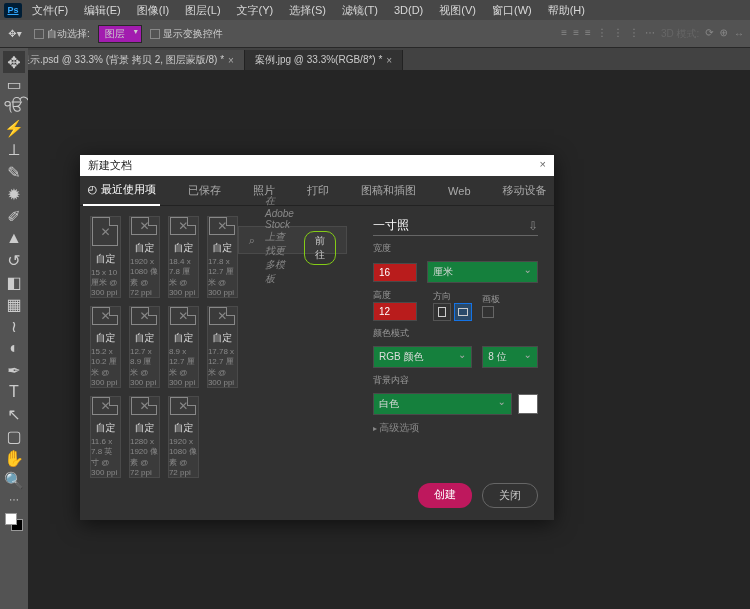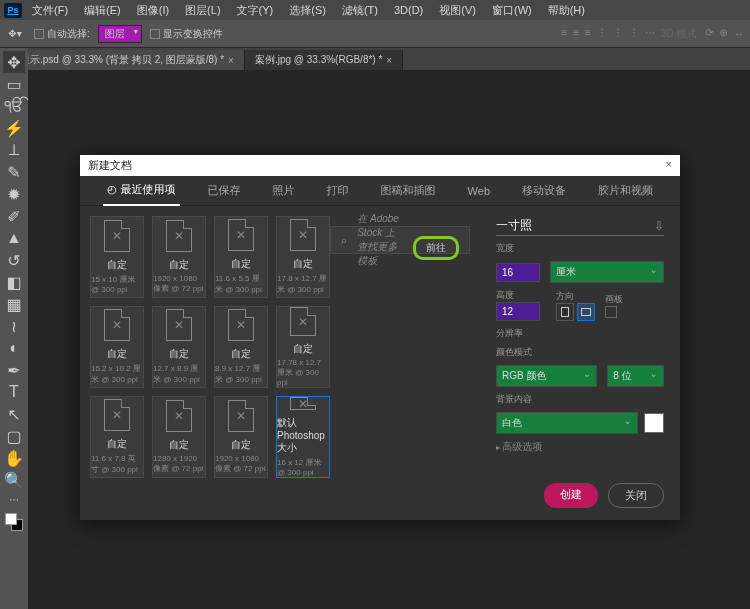--- a/index.html
+++ b/index.html
@@ -17,48 +17,48 @@
   .tab.inactive { background: #494949; }
   .tab .close-x { color: #aaa; font-size: 10px; }
   .workspace { position: absolute; left: 28px; right: 0; top: 70px; bottom: 0; background: #252525; }
   .toolbox { position: absolute; left: 0; top: 48px; width: 28px; bottom: 0; background: #535353; display: flex; flex-direction: column; align-items: center; padding-top: 3px; gap: 0; }
   .tool { width: 22px; height: 22px; display: flex; align-items: center; justify-content: center; color: #ccc; cursor: pointer; }
   .tool.active { background: #3a3a3a; }
   .tool.small { height: 16px; font-size: 10px; }
   .color-swatch { width: 18px; height: 18px; position: relative; margin-top: 6px; }
   .color-swatch .fg { width: 12px; height: 12px; background: #fff; border: 1px solid #999; position: absolute; left: 0; top: 0; }
   .color-swatch .bg { width: 12px; height: 12px; background: #000; border: 1px solid #999; position: absolute; right: 0; bottom: 0; }
-  .modal { position: absolute; left: 80px; top: 155px; width: 600px; height: 365px; background: #323232; box-shadow: 0 4px 20px rgba(0,0,0,0.6); display: flex; flex-direction: column; }
+  .modal { position: absolute; left: 80px; top: 155px; width: 474px; height: 365px; background: #323232; box-shadow: 0 4px 20px rgba(0,0,0,0.6); display: flex; flex-direction: column; }
   .modal-title { background: #fff; color: #222; font-size: 11px; padding: 3px 8px; display: flex; justify-content: space-between; }
   .modal-title .close { color: #666; cursor: pointer; }
   .modal-tabs { height: 30px; display: flex; align-items: center; justify-content: center; gap: 24px; border-bottom: 1px solid #222; }
   .modal-tab { color: #aaa; font-size: 11px; cursor: pointer; padding: 7px 4px; display: flex; align-items: center; gap: 4px; }
   .modal-tab.active { color: #fff; border-bottom: 2px solid #fff; }
   .modal-body { flex: 1; display: flex; }
   .preset-grid { width: 400px; padding: 10px; display: flex; flex-direction: row; justify-content: flex-end; }
   .presets { display: grid; grid-template-columns: repeat(4, 1fr); grid-template-rows: repeat(3, 82px); gap: 8px; }
   .preset { background: #3b3b3b; border: 1px solid #4a4a4a; display: flex; flex-direction: column; align-items: center; justify-content: center; cursor: pointer; }
   .preset.selected { border: 1px solid #1473e6; background: #393939; }
   .preset-icon { width: 26px; height: 32px; border: 1px solid #888; position: relative; margin-bottom: 6px; }
   .preset-icon:before { content: ""; position: absolute; right: -1px; top: -1px; width: 8px; height: 8px; background: #3b3b3b; border-left: 1px solid #888; border-bottom: 1px solid #888; }
   .preset-icon:after { content: "✕"; position: absolute; left: 50%; top: 50%; transform: translate(-50%,-50%); color: #888; font-size: 12px; }
   .preset-name { color: #ddd; font-size: 10px; }
   .preset-sub { color: #888; font-size: 8px; margin-top: 2px; }
   .search-row { margin-top: 10px; height: 28px; background: #3b3b3b; border: 1px solid #4a4a4a; display: flex; align-items: center; padding: 0 10px; gap: 10px; }
   .search-row .sicon { color: #888; font-size: 11px; }
   .search-row .stext { color: #888; font-size: 10px; flex: 1; font-style: italic; }
-  .go-btn { border: 3px solid #84cc16; border-radius: 10px; padding: 2px 10px; font-size: 10px; color: #ccc; cursor: pointer; margin-top: 16px; }
+  .go-btn { border: 1px solid #84cc16; border-radius: 10px; padding: 2px 10px; font-size: 10px; color: #ccc; cursor: pointer; margin-top: 16px; }
   .detail-panel { flex: 1; padding: 12px 16px; display: flex; flex-direction: column; gap: 6px; color: #ccc; font-size: 10px; }
   .detail-panel .section-title { color: #999; font-size: 10px; }
   .name-row { display: flex; align-items: center; border-bottom: 1px solid #666; padding-bottom: 2px; }
   .name-field { flex: 1; font-size: 12px; color: #fff; background: transparent; border: none; outline: none; font-family: "KaiTi","STKaiti",serif; }
   .save-icon { color: #888; font-size: 12px; }
   .field-row { display: flex; gap: 10px; align-items: center; }
   .lbl { color: #999; font-size: 9px; min-width: 28px; }
-  .num-input { width: 44px; background: #4c1d95; border: 1px solid #4a4a4a; color: #fff; font-size: 10px; padding: 3px 5px; }
+  .num-input { width: 44px; background: #b91c1c; border: 1px solid #4a4a4a; color: #fff; font-size: 10px; padding: 3px 5px; }
   .sel { flex: 1; background: #15803d; border: 1px solid #4a4a4a; color: #ddd; font-size: 10px; padding: 3px 5px; position: relative; }
   .sel:after { content: "⌄"; position: absolute; right: 5px; top: 2px; font-size: 10px; color: #aaa; }
   .orient { display: flex; gap: 3px; }
   .orient-btn { width: 18px; height: 18px; border: 1px solid #555; display: flex; align-items: center; justify-content: center; cursor: pointer; }
   .orient-btn.active { border-color: #1473e6; background: #2a4a6a; }
   .orient-glyph { width: 8px; height: 10px; border: 1px solid #ccc; }
   .orient-glyph.landscape { width: 10px; height: 8px; }
   .checkbox { width: 12px; height: 12px; border: 1px solid #666; cursor: pointer; }
   .color-sel-row { display: flex; gap: 6px; align-items: center; }
   .bg-swatch { width: 20px; height: 20px; background: #fff; border: 1px solid #666; }
@@ -159,39 +159,38 @@
     <span class="modal-tab active">
         <span>◴</span>
         <span>最近使用项</span>
       </span>
     <span class="modal-tab">已保存</span>
     <span class="modal-tab">照片</span>
     <span class="modal-tab">打印</span>
     <span class="modal-tab">图稿和插图</span>
     <span class="modal-tab">Web</span>
     <span class="modal-tab">移动设备</span>
-    <span class="modal-tab">胶片和视频</span>
   </div>
   <div class="modal-body">
     <div class="preset-grid">
       <div class="presets" id="presets-container">
           <div class="preset">
             <div class="preset-icon"></div>
             <div class="preset-name">自定</div>
             <div class="preset-sub">15 x 10 厘米 @ 300 ppi</div>
           </div>
           <div class="preset">
             <div class="preset-icon"></div>
             <div class="preset-name">自定</div>
             <div class="preset-sub">1920 x 1080 像素 @ 72 ppi</div>
           </div>
           <div class="preset">
             <div class="preset-icon"></div>
             <div class="preset-name">自定</div>
-            <div class="preset-sub">11.6 x 5.5 厘米 @ 300 ppi</div>
+            <div class="preset-sub">18.4 x 7.8 厘米 @ 300 ppi</div>
           </div>
           <div class="preset">
             <div class="preset-icon"></div>
             <div class="preset-name">自定</div>
             <div class="preset-sub">17.8 x 12.7 厘米 @ 300 ppi</div>
           </div>
           <div class="preset">
             <div class="preset-icon"></div>
             <div class="preset-name">自定</div>
             <div class="preset-sub">15.2 x 10.2 厘米 @ 300 ppi</div>
@@ -218,25 +217,20 @@
           </div>
           <div class="preset">
             <div class="preset-icon"></div>
             <div class="preset-name">自定</div>
             <div class="preset-sub">1280 x 1920 像素 @ 72 ppi</div>
           </div>
           <div class="preset">
             <div class="preset-icon"></div>
             <div class="preset-name">自定</div>
             <div class="preset-sub">1920 x 1080 像素 @ 72 ppi</div>
-          </div>
-          <div class="preset selected">
-            <div class="preset-icon"></div>
-            <div class="preset-name">默认 Photoshop 大小</div>
-            <div class="preset-sub">16 x 12 厘米 @ 300 ppi</div>
           </div>
         </div>
       <div class="search-row">
         <span class="sicon">⌕</span>
         <span class="stext">在 Adobe Stock 上查找更多模板</span>
         <span class="go-btn">前往</span>
       </div>
     </div>
     <div class="detail-panel">
       <div class="name-row">
@@ -262,21 +256,20 @@
             <div class="orient-btn active">
                 <div class="orient-glyph landscape"></div>
               </div>
           </div>
         </div>
         <div>
           <div class="lbl">画板</div>
           <div class="checkbox"></div>
         </div>
       </div>
-      <span class="lbl">分辨率</span>
       <span class="lbl">颜色模式</span>
       <div class="field-row">
         <div class="sel" style="flex:2">RGB 颜色</div>
         <div class="sel" style="flex:1">8 位</div>
       </div>
       <span class="lbl">背景内容</span>
       <div class="color-sel-row">
         <div class="sel">白色</div>
         <div class="bg-swatch"></div>
       </div>

